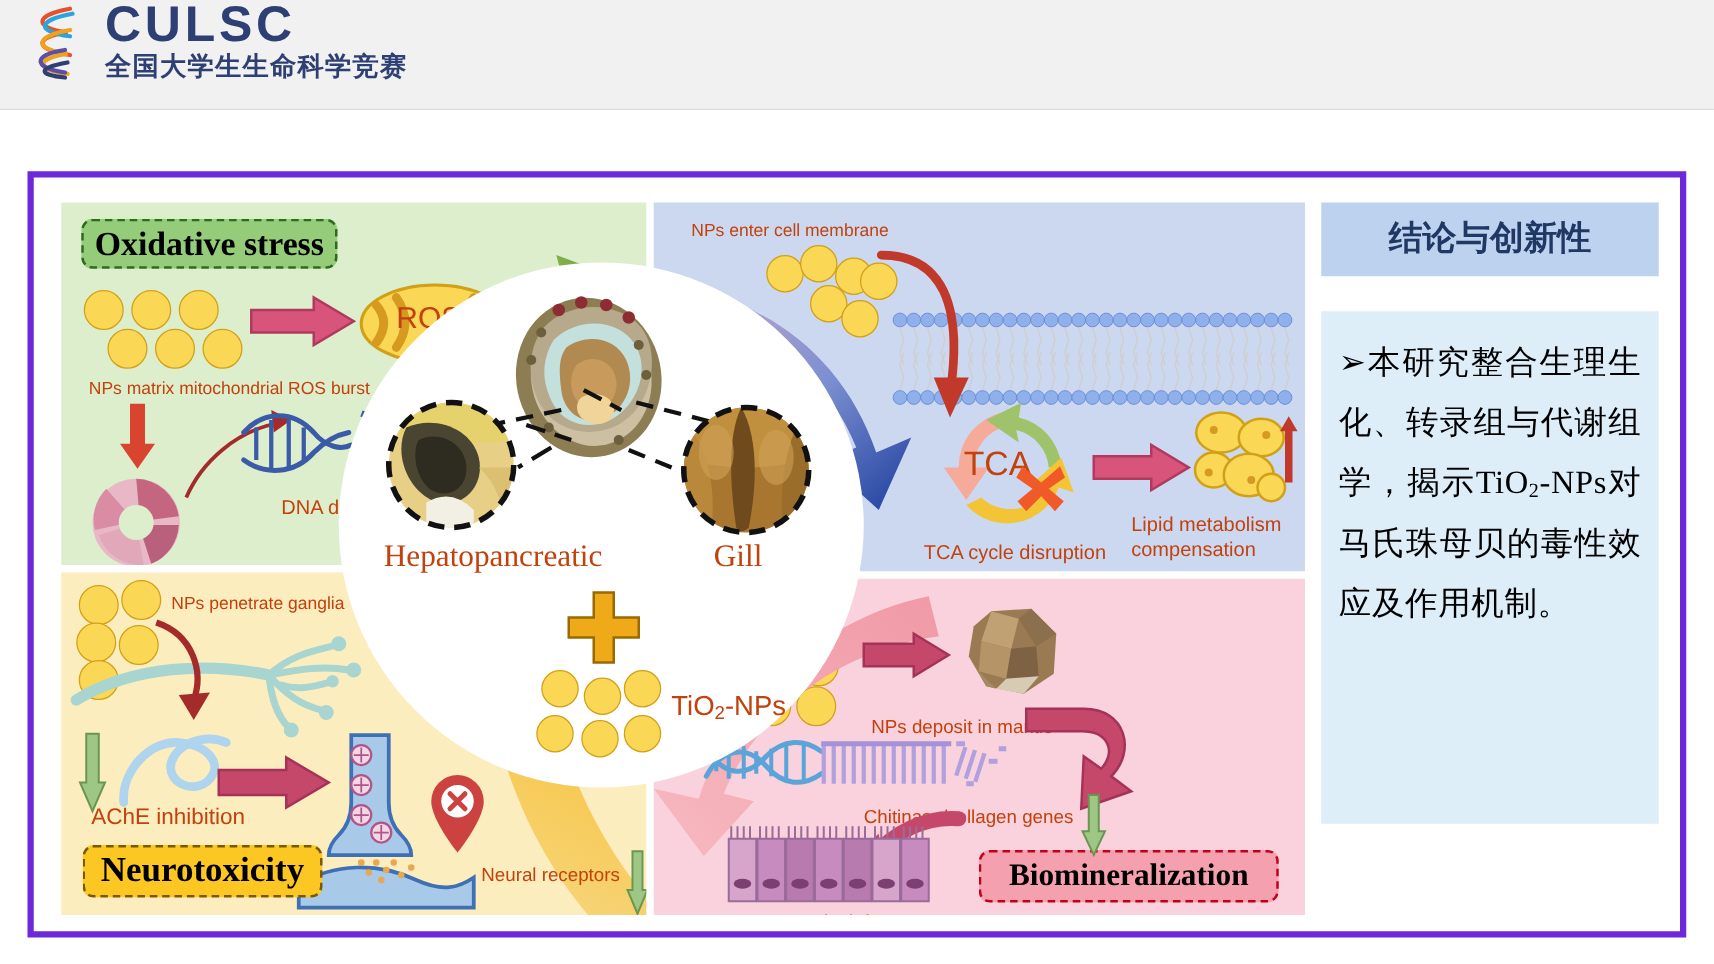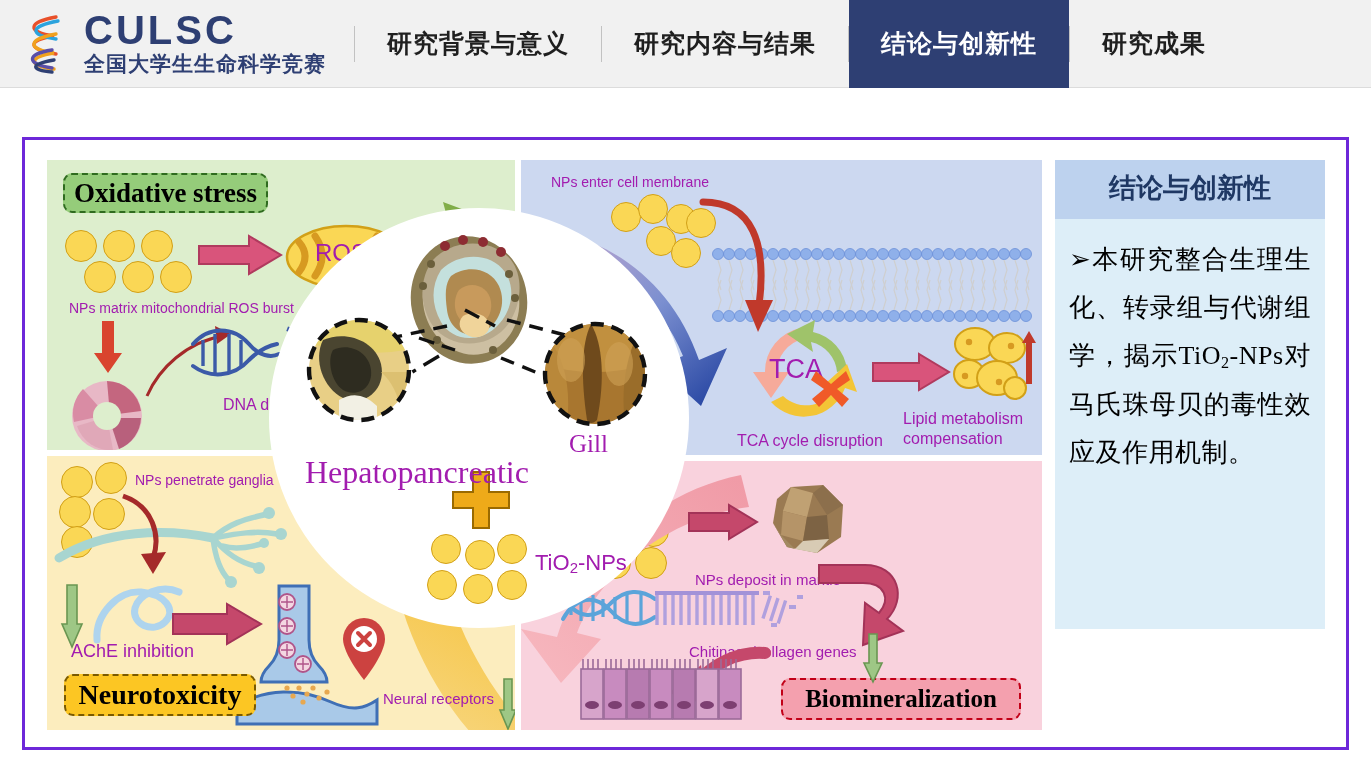--- a/index.html
+++ b/index.html
@@ -6,22 +6,23 @@
   html, body {
     width: 1371px; height: 771px;
     font-family: "Liberation Sans", "DejaVu Sans", sans-serif;
     background: #ffffff; overflow: hidden;
   }
 
   
   #header {
     position: absolute; left: 0; top: 0; width: 1371px; height: 88px;
     background: #f1f1f1;
-    display: flex; align-items: center;
+    display: flex; align-items: flex-start;
     border-bottom: 1px solid #dcdcdc;
+    flex-direction: column;
   }
   #brand { display: flex; align-items: center; margin-left: 18px; }
   #logo-mark { width: 52px; height: 62px; flex: 0 0 52px; }
   #brand-text { margin-left: 14px; }
   #brand-acronym {
     font-size: 40px; font-weight: bold; color: #2e3f73;
     letter-spacing: 3px; line-height: 1.0;
     font-family: "Liberation Sans", sans-serif;
   }
   #brand-cn {
@@ -36,21 +37,21 @@
     font-size: 25px; font-weight: bold; color: #1f1f1f;
     padding: 0 32px; letter-spacing: 1px; white-space: nowrap;
     cursor: pointer;
   }
   .nav-item.active { background: #2e3f73; color: #ffffff; }
 
   
   #slide-frame {
     position: absolute; left: 22px; top: 137px;
     width: 1327px; height: 613px;
-    border: 3px solid #6d28d9; background: #ffffff;
+    border: 5px solid #6d28d9; background: #ffffff;
   }
   #figure {
     position: absolute; left: 22px; top: 20px;
     width: 995px; height: 570px;
   }
 
   
   .quad { position: absolute; overflow: hidden; }
   #quad-oxid   { left: 0;   top: 0;   width: 468px; height: 290px; background: #ddeecd; }
   #quad-energy { left: 474px; top: 0; width: 521px; height: 295px; background: #ccd8f0; }
@@ -88,21 +89,21 @@
     left: 17px; top: 218px; width: 192px; height: 42px; font-size: 28px;
     background: #fcc623; border: 2.5px dashed #7a5a00; border-radius: 9px;
   }
   #badge-biomin {
     left: 260px; top: 217px; width: 240px; height: 42px; font-size: 25px;
     background: #f4a0ae; border: 2.5px dashed #c20017; border-radius: 9px;
   }
 
   
   .lbl {
-    position: absolute; z-index: 4; color: #a21caf;
+    position: absolute; z-index: 4; color: #c2410c;
     font-family: "Liberation Sans", sans-serif;
     font-size: 14px; line-height: 1.15; white-space: nowrap;
   }
   .lbl.serif {
     font-family: "Liberation Serif", serif;
   }
 
   
   .np { position: absolute; border-radius: 50%; background: #fad755; border: 1.6px solid #d2a017; }
   .arrow-pink, .arrow-red { position: absolute; z-index: 4; }
@@ -115,20 +116,21 @@
   #sidebar-head {
     background: #bdd2ee; padding: 12px 6px 14px;
     text-align: center; color: #1f3864;
     font-weight: bold; font-size: 27px; line-height: 1.22;
   }
   #sidebar-body {
     background: #ddeef8; padding: 16px 14px 26px;
     font-size: 26px; line-height: 1.85; color: #000;
     text-align: justify; height: 410px;
     letter-spacing: 0.5px;
+    margin-top: 28px;
   }
   .sb-sub { font-size: 0.62em; vertical-align: -0.22em; }
   .serif-inline { font-family: "Liberation Serif", serif; }
 </style>
 </head>
 <body>
 
 <div id="header">
   <div id="brand">
     <svg id="logo-mark" viewBox="0 0 52 62">
@@ -137,30 +139,20 @@
       <path d="M38 22 C10 27, 8 37, 36 41 C10 45, 10 54, 36 57" fill="none" stroke="#f0a11e" stroke-width="3.4" stroke-linecap="round"></path>
       <path d="M34 38 C8 42, 8 52, 34 56" fill="none" stroke="#5a4ea8" stroke-width="3.4" stroke-linecap="round"></path>
       <path d="M36 48 C12 52, 12 58, 34 60" fill="none" stroke="#2e3f73" stroke-width="3.4" stroke-linecap="round"></path>
     </svg>
     <div id="brand-text">
       <div id="brand-acronym">CULSC</div>
       <div id="brand-cn">全国大学生生命科学竞赛</div>
     </div>
   </div>
 
-  <nav id="nav">
-    <div class="nav-sep"></div>
-    <div class="nav-item">研究背景与意义</div>
-    <div class="nav-sep"></div>
-    <div class="nav-item">研究内容与结果</div>
-    <div class="nav-sep"></div>
-    <div class="nav-item active">结论与创新性</div>
-    <div class="nav-sep"></div>
-    <div class="nav-item">研究成果</div>
-  </nav>
 </div>
 
 <div id="slide-frame">
 
   <div id="figure">
 
     <div class="quad" id="quad-oxid">
 
       <div class="badge" id="badge-oxid">Oxidative stress</div>
 
@@ -665,21 +657,21 @@
           <path d="M0 0 H108 V44 Q54 60, 0 44 Z" fill="#c1903f"></path>
           <path d="M50 4 C62 24, 64 60, 56 100 C52 104, 48 104, 46 100 C40 60, 40 24, 50 4 Z" fill="#6f4a1c"></path>
           <path d="M8 20 C24 38, 30 70, 26 104 L0 104 L0 20 Z" fill="#b9883a"></path>
           <path d="M96 16 C84 40, 80 72, 84 104 L108 104 L108 16 Z" fill="#9a6d2a"></path>
           <ellipse cx="30" cy="40" rx="14" ry="22" fill="#cfa257" opacity="0.6"></ellipse>
           <ellipse cx="78" cy="44" rx="14" ry="22" fill="#cfa257" opacity="0.6"></ellipse>
         </g>
         <circle cx="54" cy="54" r="50" fill="none" stroke="#111" stroke-width="4.4" stroke-dasharray="13 8"></circle>
       </svg>
 
-      <div class="lbl serif" style="left:36px; top:222px; font-size:32px;margin-top:24px;">Hepatopancreatic</div>
+      <div class="lbl serif" style="left:36px; top:222px; font-size:25px;">Hepatopancreatic</div>
       <div class="lbl serif" style="left:300px; top:222px; font-size:25px;">Gill</div>
 
       <svg style="position:absolute; left:182px; top:262px; width:60px; height:60px;" viewBox="0 0 60 60">
         <path d="M22 2 H38 V22 H58 V38 H38 V58 H22 V38 H2 V22 H22 Z" fill="#eeaa19" stroke="#9a6a00" stroke-width="2"></path>
       </svg>
 
       <div>
         <div class="np" style="left:162px; top:326px; width:30px; height:30px;"></div>
         <div class="np" style="left:196px; top:332px; width:30px; height:30px;"></div>
         <div class="np" style="left:228px; top:326px; width:30px; height:30px;"></div>

